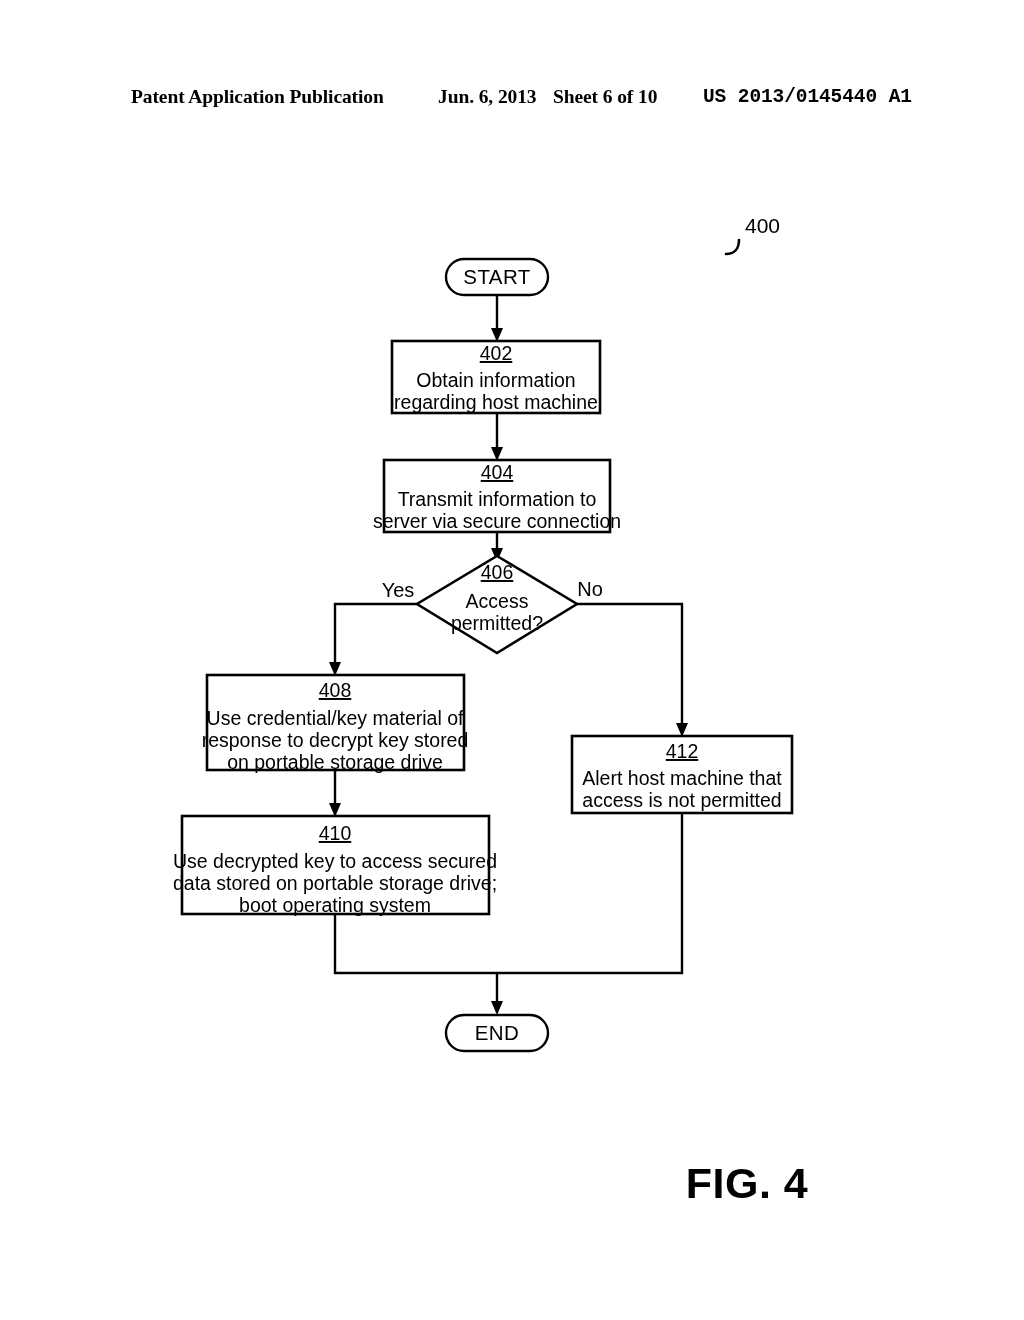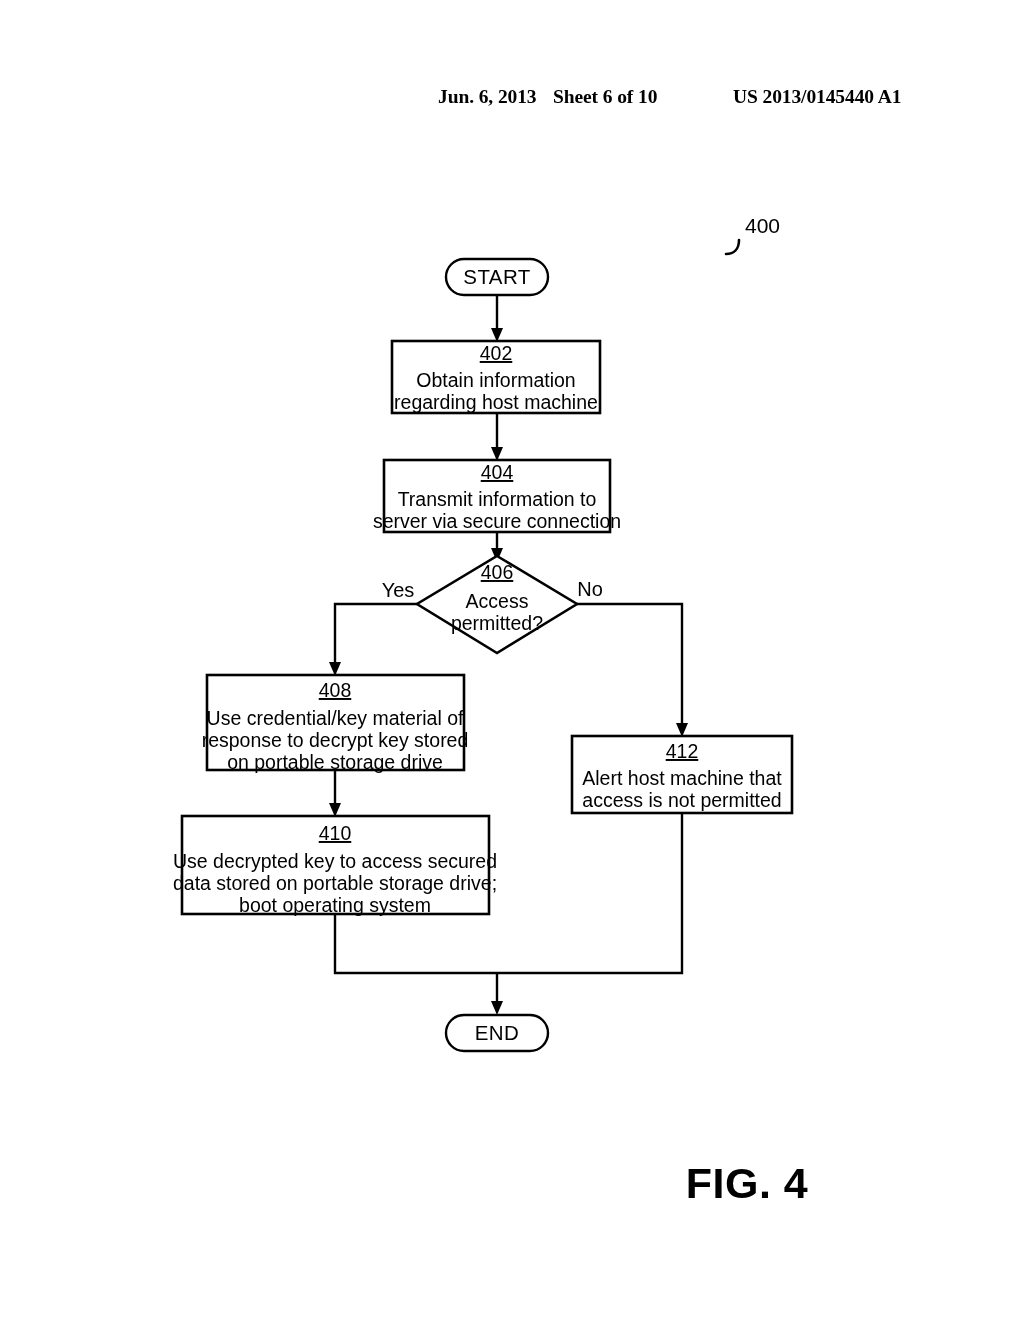--- a/index.html
+++ b/index.html
@@ -28,21 +28,21 @@
     align-items: baseline;
     font-family: "Liberation Serif", serif;
     font-weight: bold;
     font-size: 19.5px;
     letter-spacing: -0.1px;
     white-space: nowrap;
   }
   .hdr-pub      { position: absolute; left: 131px; }
   .hdr-date     { position: absolute; left: 430px; margin-left: 8px; }
   .hdr-sheet    { position: absolute; left: 553px; }
-  .hdr-patno    { position: absolute; left: 733px; }
+  .hdr-patno    { position: absolute; left: 703px; font-family: Liberation Mono, monospace; }
 
   
   .figure-area {
     position: absolute;
     top: 0;
     left: 0;
     width: 1024px;
     height: 1320px;
     margin-left: 12px;
   }
@@ -108,20 +108,21 @@
   svg.flow text.figcaption {
     font-size: 43px;
     font-weight: bold;
     letter-spacing: 0.5px;
   }
 </style>
 </head>
 <body>
 
 <div class="page-header">
+  <span class="hdr-pub">Patent Application Publication</span>
   <span class="hdr-date">Jun. 6, 2013</span>
   <span class="hdr-sheet">Sheet 6 of 10</span>
   <span class="hdr-patno">US 2013/0145440 A1</span>
 </div>
 
 <div class="figure-area">
   <svg class="flow" viewBox="0 0 1024 1320" xmlns="http://www.w3.org/2000/svg">
 
     <text class="figref" x="733" y="233">400</text>
     <path class="lead" d="M 727 240 C 727 249, 722 254, 714 254"></path>

